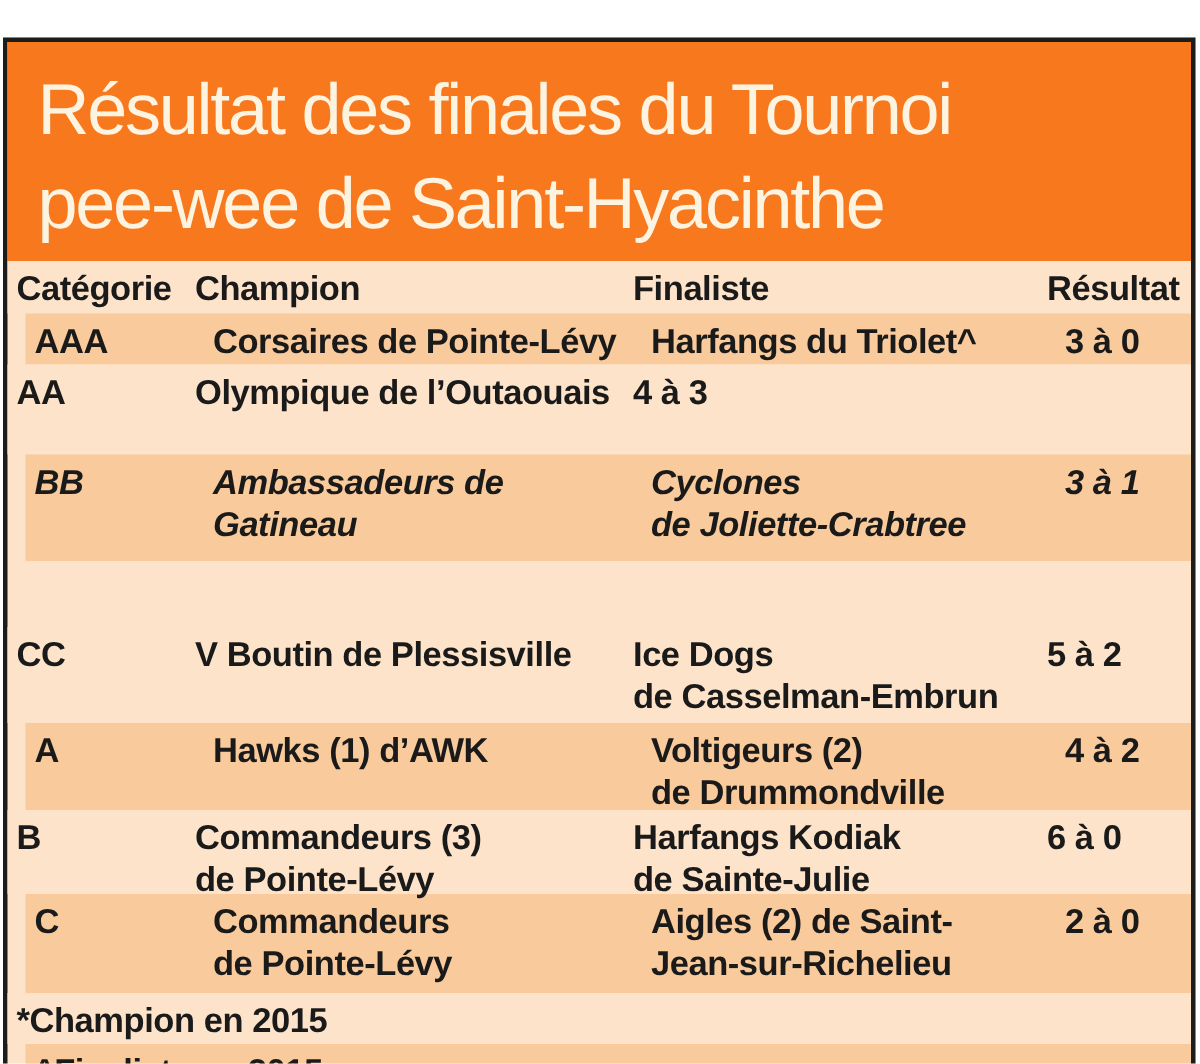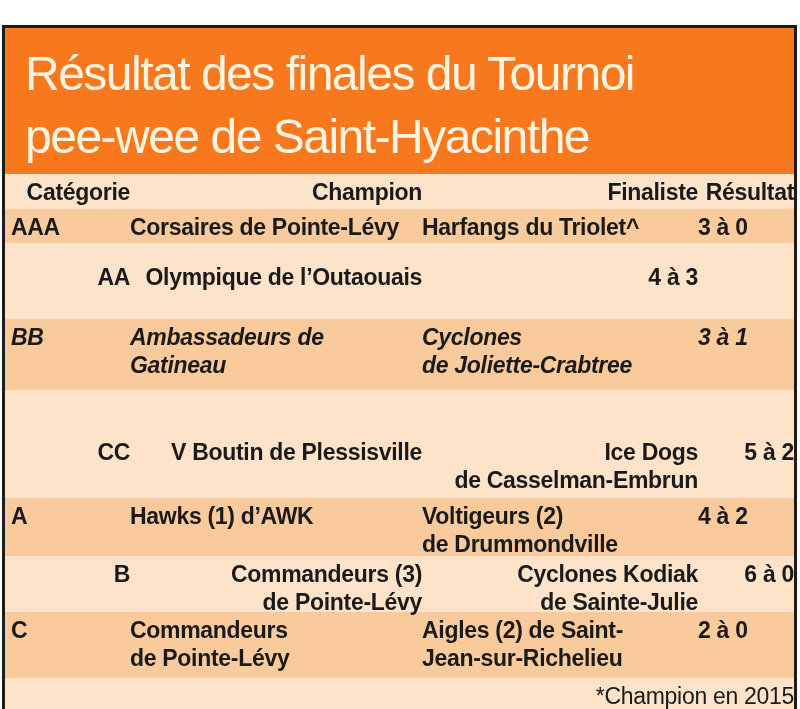--- a/index.html
+++ b/index.html
@@ -38,35 +38,35 @@
   .row .cell {
     padding-top: 4px;
     font-size: 23px;
     line-height: 28px;
     font-weight: 700;
     letter-spacing: -0.3px;
     color: var(--text-color, #1a1a1a);
     white-space: pre-line;
   }
   .cell.c1 { padding-left: 6px; }
-  .light { background: var(--row-light, #fde3c9); text-align: right; }
-  .dark  { background: var(--row-dark, #f9ca9b); }
+  .light { background: var(--row-light, #fde3c9); }
+  .dark  { background: var(--row-dark, #f9ca9b); margin-left: 12px; }
   .note {
     box-sizing: border-box;
     padding: 4px 0 0 6px;
     font-size: 23px;
     line-height: 28px;
-    font-weight: 400;
+    font-weight: 700;
     letter-spacing: -0.3px;
     color: var(--text-color, #1a1a1a);
   }
   
   .h-head { height: 35px; }
   .h-aaa  { height: 34px; }
-  .h-aa   { height: 60px; margin-top: 16px; }
+  .h-aa   { height: 60px; }
   .h-bb   { height: 71px; font-style: italic; }
   .h-cc   { height: 64px; margin-top: 44px; }
   .h-a    { height: 58px; }
   .h-b    { height: 56px; }
   .h-c    { height: 66px; }
   .h-fn1  { height: 34px; }
   .h-fn2  { height: 38px; }
 </style>
 </head>
 <body>
@@ -121,21 +121,21 @@
       <div class="cell">Hawks (1) d’AWK</div>
       <div class="cell">Voltigeurs (2)
 de Drummondville</div>
       <div class="cell">4 à 2</div>
     </div>
 
     <div class="row light h-b">
       <div class="cell c1">B</div>
       <div class="cell">Commandeurs (3)
 de Pointe-Lévy</div>
-      <div class="cell">Cyclones Kodiak
+      <div class="cell">Harfangs Kodiak
 de Sainte-Julie</div>
       <div class="cell">6 à 0</div>
     </div>
 
     <div class="row dark h-c">
       <div class="cell c1">C</div>
       <div class="cell">Commandeurs
 de Pointe-Lévy</div>
       <div class="cell">Aigles (2) de Saint-
 Jean-sur-Richelieu</div>

